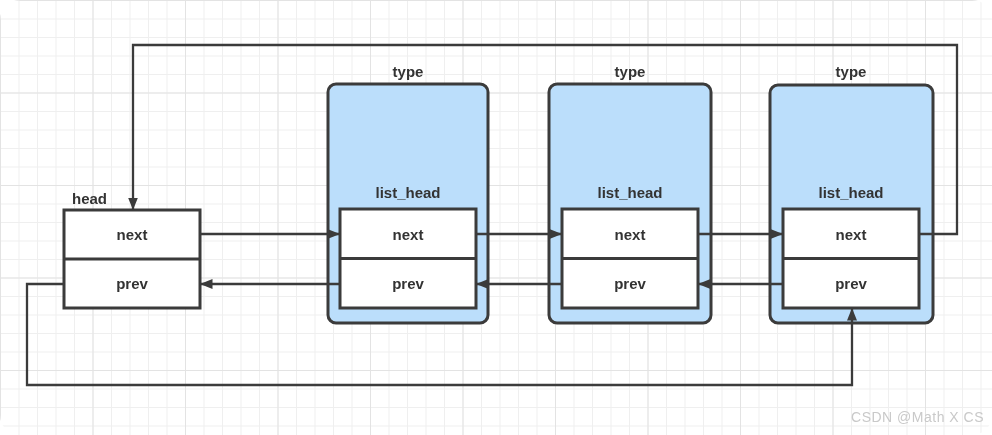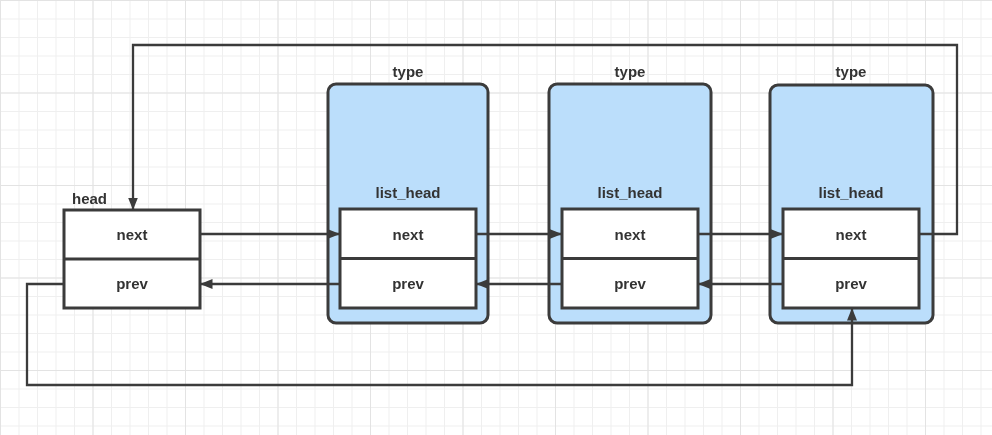--- a/index.html
+++ b/index.html
@@ -12,20 +12,21 @@
     position: relative;
     width: 992px;
     height: 435px;
     overflow: hidden;
     background:
       linear-gradient(to right, #e3e3e3 1px, transparent 1px) 0 0 / 92.5px 92.5px,
       linear-gradient(to bottom, #e3e3e3 1px, transparent 1px) 0 0 / 92.5px 92.5px,
       linear-gradient(to right, #efefef 1px, transparent 1px) 0 0 / 18.5px 18.5px,
       linear-gradient(to bottom, #efefef 1px, transparent 1px) 0 0 / 18.5px 18.5px,
       #ffffff;
+    border-radius: 20px;
   }
   svg.diagram {
     position: absolute;
     left: 0;
     top: 0;
   }
   .bluebox {
     fill: #bbdefb;
     stroke: #3b3b3b;
     stroke-width: 3;
@@ -122,13 +123,14 @@
       <path class="conn" d="M476,234 H562" marker-end="url(#ah)"></path>
       <path class="conn" d="M698,234 H783" marker-end="url(#ah)"></path>
       <path class="conn" d="M919,234 H957 V45 H133 V210" marker-end="url(#ah)"></path>
       <path class="conn" d="M783,284 H698" marker-end="url(#ah)"></path>
       <path class="conn" d="M562,284 H476" marker-end="url(#ah)"></path>
       <path class="conn" d="M340,284 H200" marker-end="url(#ah)"></path>
       <path class="conn" d="M64,284 H27 V385 H852 V308" marker-end="url(#ah)"></path>
     </g>
   </svg>
 
+  <div class="watermark">CSDN @Math X CS</div>
 </div>
 
 </body></html>

